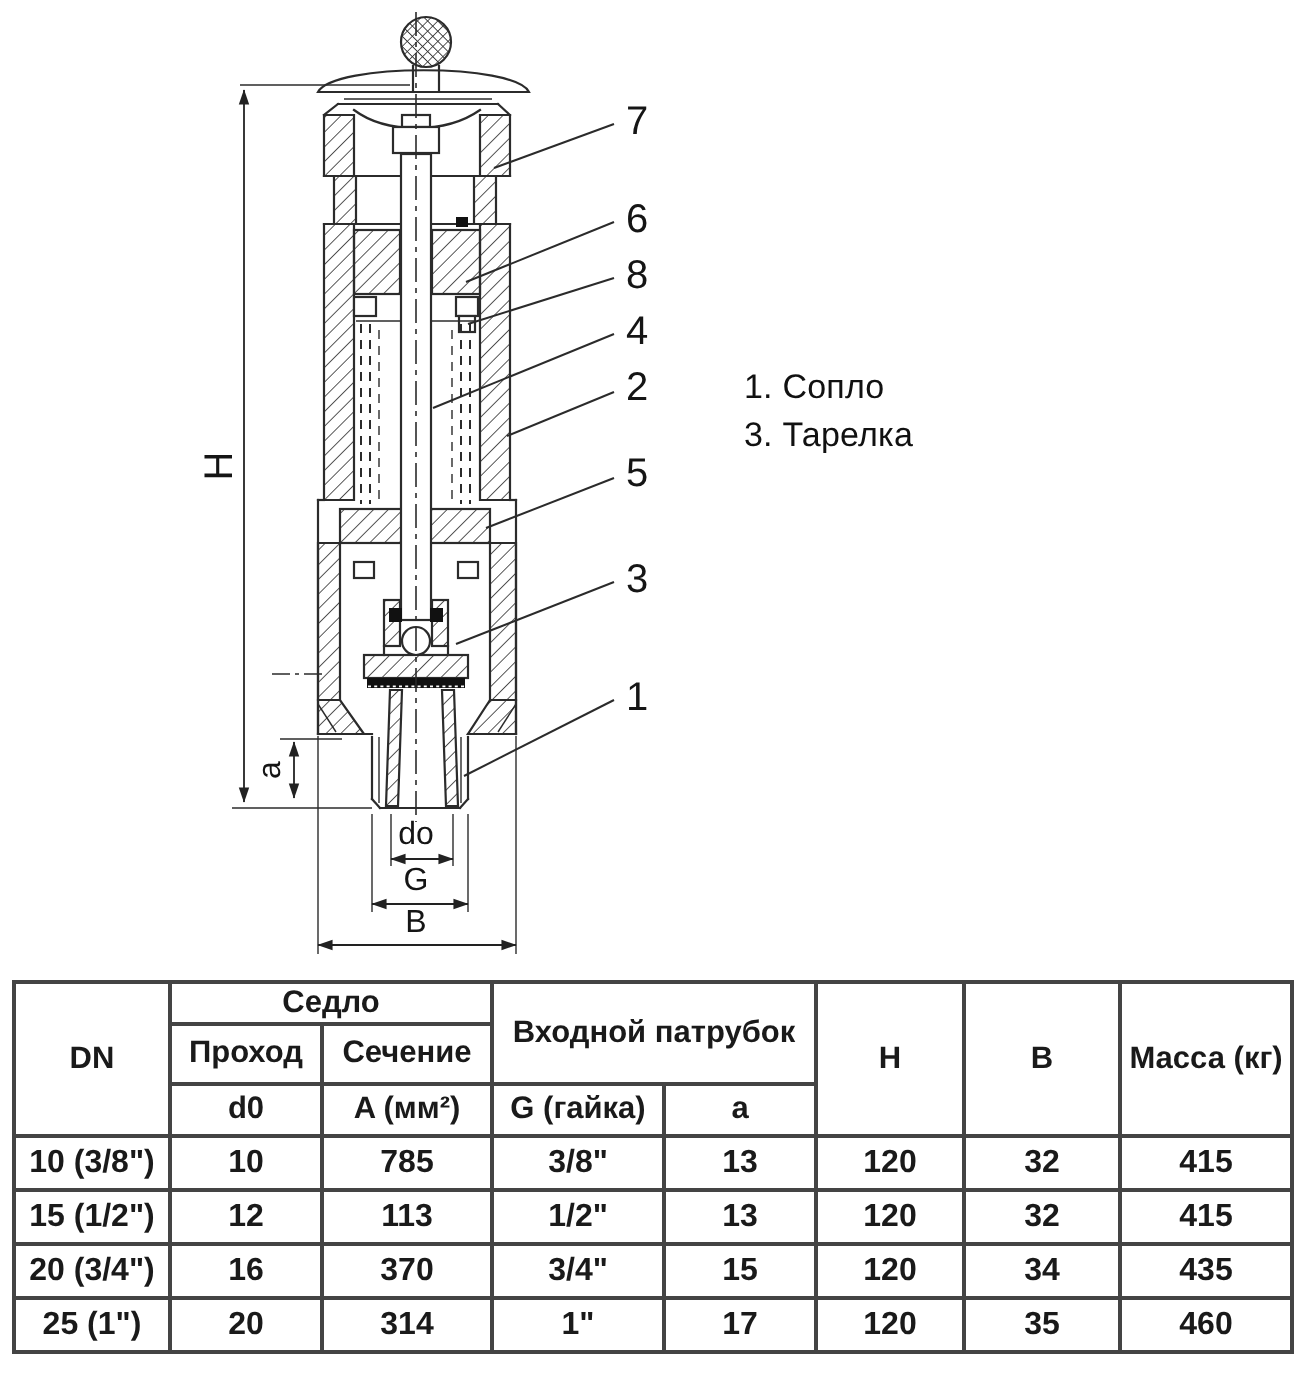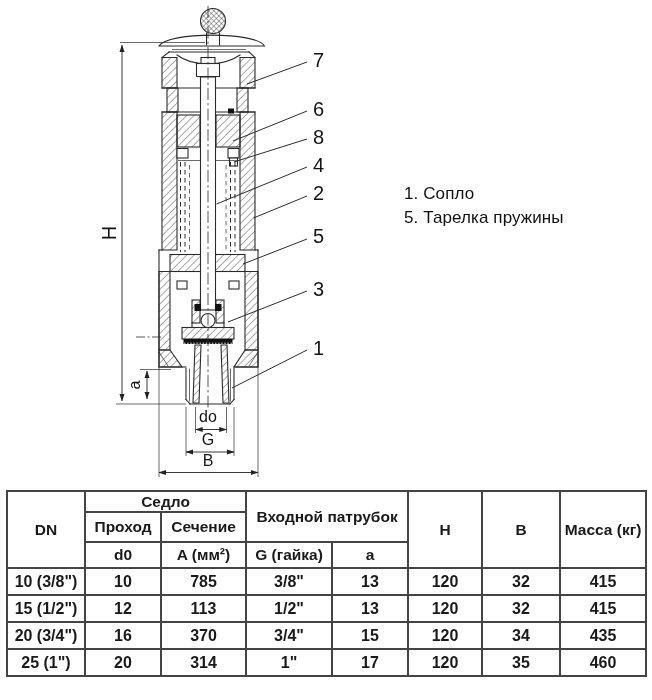--- a/index.html
+++ b/index.html
@@ -13,21 +13,21 @@
   svg .wht{fill:#fff;stroke:#2b2b2b;stroke-width:1.1;}
   svg .blk{fill:#111;stroke:none;}
   svg .cl{stroke:#2b2b2b;stroke-width:0.8;fill:none;}
   svg .dim{stroke:#222;stroke-width:0.9;fill:none;}
   svg .ldr{stroke:#2b2b2b;stroke-width:1;fill:none;}
   svg text{fill:#151515;stroke:none;font-family:"Liberation Sans", sans-serif;}
   svg .callout{font-size:20px;}
   svg .dimtxt{font-size:16px;}
   svg .dimtxt-big{font-size:20px;}
   
-  .parts-list{position:absolute;left:404px;top:182px;font-size:17px;line-height:24px;
+  .parts-list{position:absolute;left:372px;top:182px;font-size:17px;line-height:24px;
               color:#111;letter-spacing:0.1px;}
   
   .spec-table{position:absolute;left:6px;top:490px;width:639px;border-collapse:collapse;
               table-layout:fixed;}
   .spec-table th,.spec-table td{border:2px solid #444;text-align:center;vertical-align:middle;
               padding:0;color:#1a1a1a;overflow:hidden;white-space:nowrap;}
   .spec-table th{font-weight:700;font-size:15.5px;}
   .spec-table td{font-weight:700;font-size:16px;}
   .hr1{height:21px;} .hr2{height:30px;} .hr3{height:26px;} .br{height:27px;}
 </style>
@@ -214,21 +214,21 @@
         <text class="callout" x="313" y="200">2</text>
         <text class="callout" x="313" y="243">5</text>
         <text class="callout" x="313" y="296">3</text>
         <text class="callout" x="313" y="355">1</text>
       </g>
     </svg>
 
     
     <div class="parts-list">
       <div>1. Сопло</div>
-      <div>5. Тарелка пружины</div>
+      <div>3. Тарелка</div>
     </div>
   </div>
 
   <table class="spec-table">
     <colgroup>
       <col style="width:78px">
         <col style="width:76px">
         <col style="width:85px">
         <col style="width:86px">
       <col style="width:76px">

